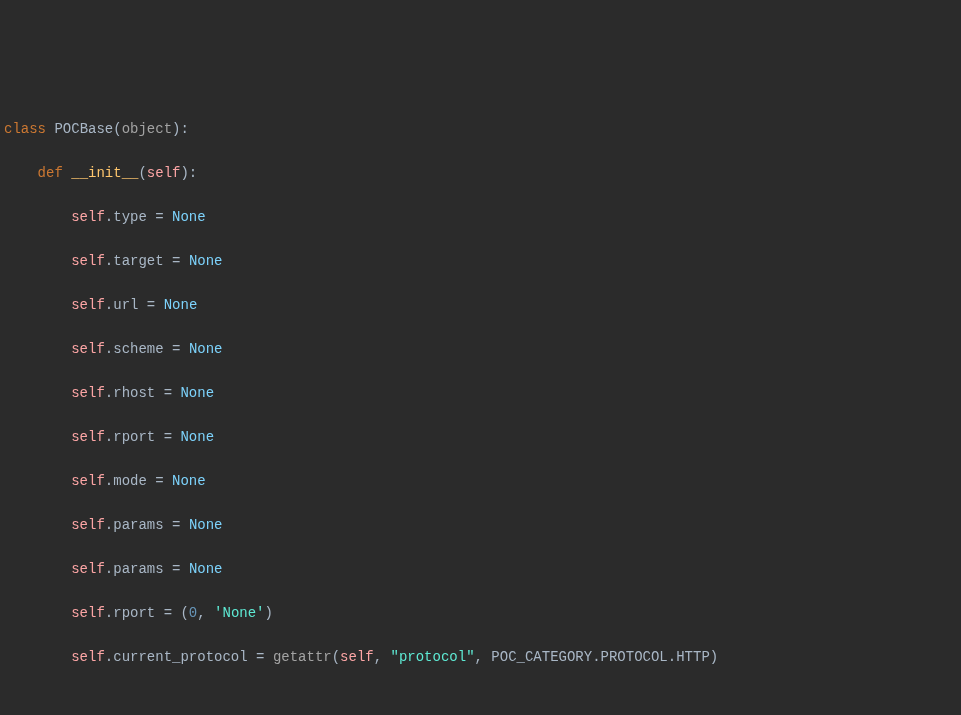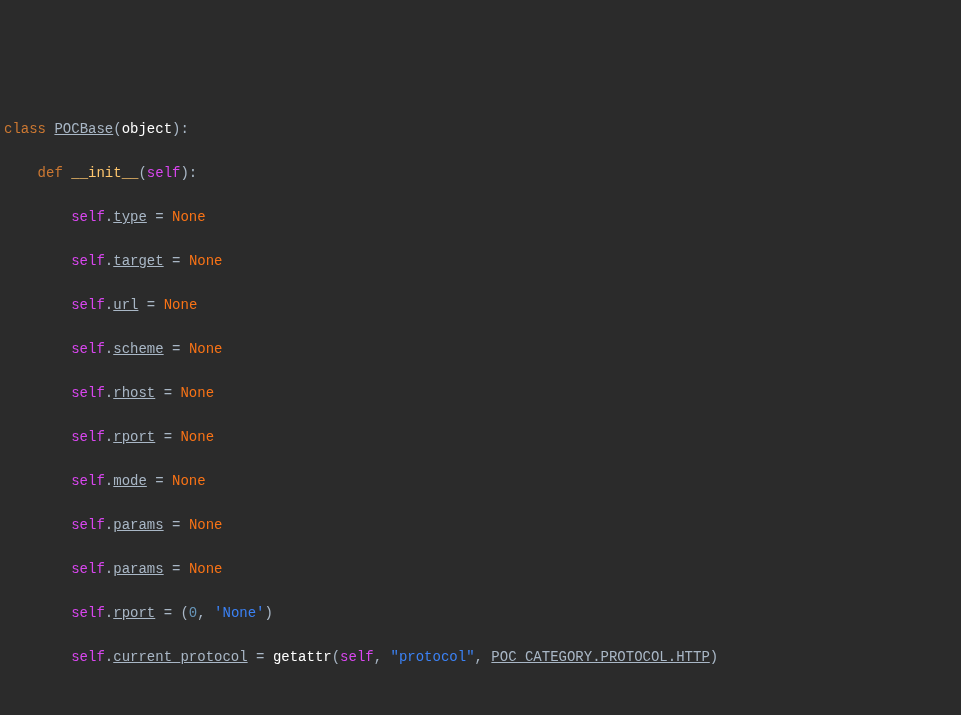--- a/index.html
+++ b/index.html
@@ -25,26 +25,26 @@
   .highlighted-line {
     background: #323232;
   }
   .caret-pos {
     border-left: 1px solid #5fd7a7;
     margin-left: -1px;
   }
   
   .kw { color: #cc7832; }          
   .fn { color: #ffc66d; }          
-  .self { color: #d946ef; }        
-  .builtin { color: #ffffff; }     
+  .self { color: #fca5a5; }        
+  .builtin { color: #a3a3a3; }     
   .num { color: #6897bb; }         
-  .str { color: #3b82f6; }     
-  .none { color: #f97316; }       
-  .attr { color: #a9b7c6; text-decoration: underline; }
+  .str { color: #5eead4; }     
+  .none { color: #7dd3fc; }       
+  .attr { color: #a9b7c6; }
 </style>
 </head>
 <body>
 
 
 
 <div class="editor">
 <div class="line"><span class="kw">class</span> <span class="attr">POCBase</span>(<span class="builtin">object</span>):</div>
 <div class="line">    <span class="kw">def</span> <span class="fn">__init__</span>(<span class="self">self</span>):</div>
 <div class="line">        <span class="self">self</span>.<span class="attr">type</span> = <span class="none">None</span></div>

